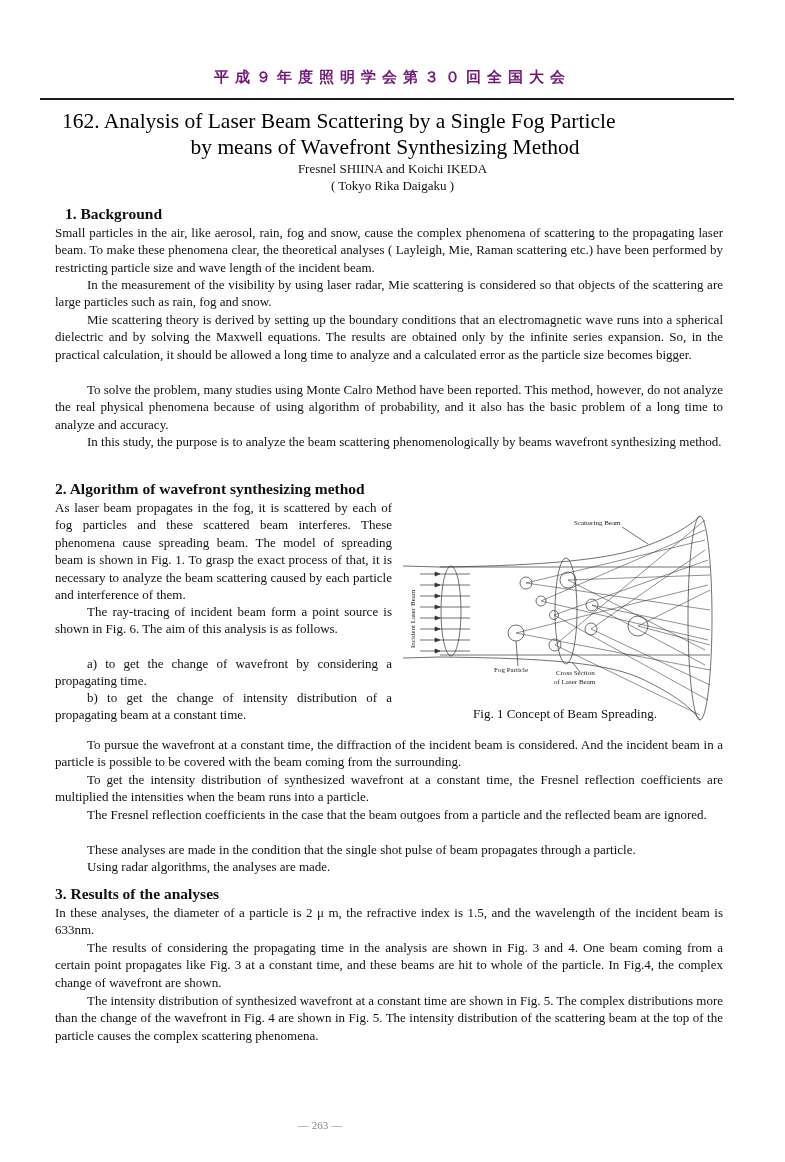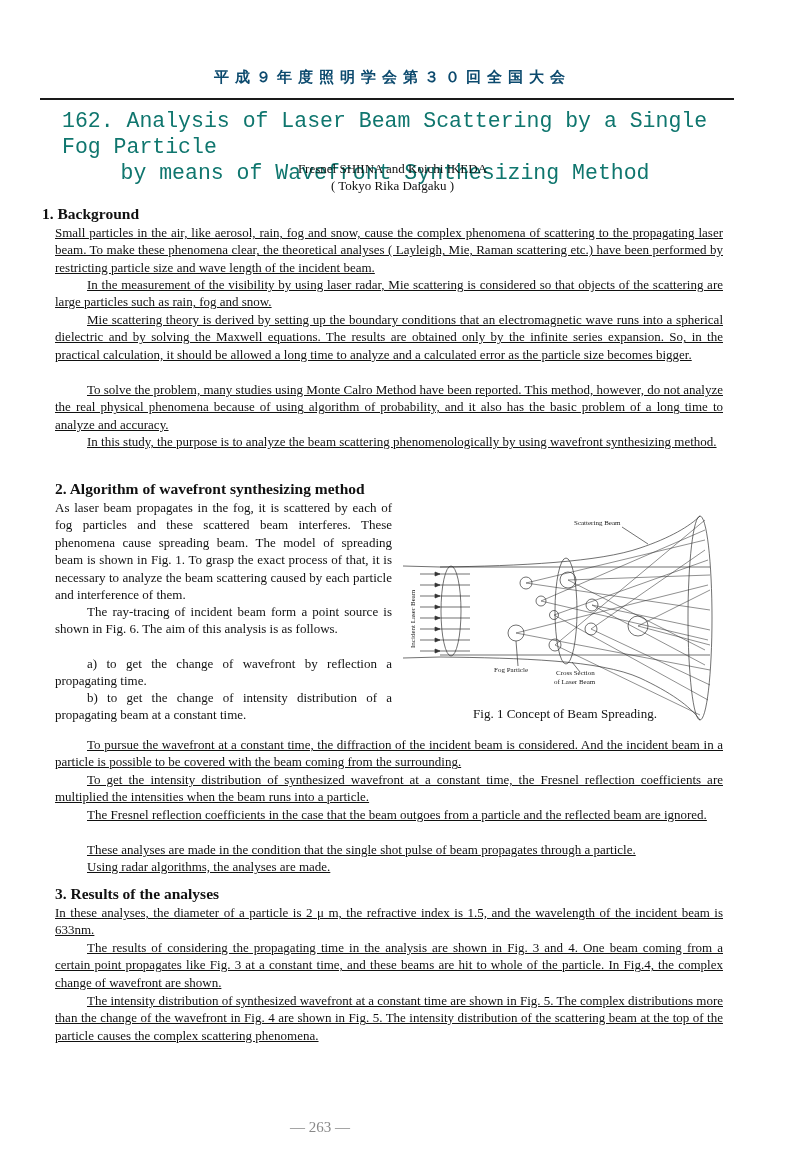--- a/index.html
+++ b/index.html
@@ -1,67 +1,67 @@
 <!DOCTYPE html>
 <html><head>
 <meta charset="utf-8">
 <style>
   html, body { margin: 0; padding: 0; background: #ffffff; }
   body { width: 785px; height: 1162px; position: relative; overflow: hidden; color: #111; }
 
   #conf-header { position: absolute; left: 0; width: 785px; top: 68px; text-align: center;
-    font-family: "DejaVu Sans", sans-serif; font-weight: bold; font-size: 15px; letter-spacing: 6px; color: #0c4a6e; }
+    font-family: "DejaVu Sans", sans-serif; font-weight: bold; font-size: 15px; letter-spacing: 6px; color: #701a75; }
   #header-rule { position: absolute; left: 40px; top: 98px; width: 694px; height: 2px; background: #1a1a1a; }
 
   #paper-title { position: absolute; left: 62px; top: 108px; width: 660px;
-    font-family: Liberation Mono, monospace; font-size: 21.5px; line-height: 26px; color: #0f766e; }
+    font-family: Liberation Serif, serif; font-size: 21.5px; line-height: 26px; color: #000000; }
   #paper-title .l1 { display: block; }
   #paper-title .l2 { display: block; text-align: center; padding-right: 14px; }
   #authors { position: absolute; left: 0; width: 785px; top: 160px; text-align: center;
     font-family: "Liberation Serif", serif; font-size: 13px; line-height: 17px; }
 
   .section-heading { position: absolute; font-family: "Liberation Serif", serif; font-weight: bold; font-size: 15.5px; }
   .para { position: absolute; font-family: "Liberation Serif", serif; font-size: 13px; line-height: 17.4px;
     text-align: justify; margin: 0; }
   .indent { text-indent: 32px; }
-  .full { left: 55px; width: 668px; text-decoration: underline; }
+  .full { left: 55px; width: 668px; }
   .col { left: 55px; width: 337px; }
 
   #fig1 { position: absolute; left: 400px; top: 500px; width: 330px; height: 222px; }
   #fig1-caption { position: absolute; left: 400px; top: 706px; width: 330px; text-align: center;
     font-family: "Liberation Serif", serif; font-size: 13px; }
   #page-number { position: absolute; left: 0; width: 640px; top: 1119px; text-align: center;
-    font-family: "Liberation Serif", serif; font-size: 15px; color: #888; }
+    font-family: "Liberation Serif", serif; font-size: 11px; color: #888; }
 </style>
 </head>
 <body>
 
 <div id="conf-header">平成９年度照明学会第３０回全国大会</div>
 <div id="header-rule"></div>
 
 <div id="paper-title">
   <span class="l1"><span>162.</span> <span>Analysis of Laser Beam Scattering by a Single Fog Particle</span></span>
   <span class="l2">by means of Wavefront Synthesizing Method</span>
 </div>
 <div id="authors">
   <div>Fresnel SHIINA and Koichi IKEDA</div>
   <div>( Tokyo Rika Daigaku )</div>
 </div>
 
-<div class="section-heading" style="left:42px; top:205px;">1. Background</div>
+<div class="section-heading" style="left:65px; top:205px;">1. Background</div>
 <p class="para full" style="top:224px;">Small particles in the air, like aerosol, rain, fog and snow, cause the complex phenomena of scattering to the propagating laser beam. To make these phenomena clear, the theoretical analyses ( Layleigh, Mie, Raman scattering etc.) have been performed by restricting particle size and wave length of the incident beam.</p>
 <p class="para full indent" style="top:276px;">In the measurement of the visibility by using laser radar, Mie scattering is considered so that objects of the scattering are large particles such as rain, fog and snow.</p>
 <p class="para full indent" style="top:311px;">Mie scattering theory is derived by setting up the boundary conditions that an electromagnetic wave runs into a spherical dielectric and by solving the Maxwell equations. The results are obtained only by the infinite series expansion. So, in the practical calculation, it should be allowed a long time to analyze and a calculated error as the particle size becomes bigger.</p>
 <p class="para full indent" style="top:381px;">To solve the problem, many studies using Monte Calro Method have been reported. This method, however, do not analyze the real physical phenomena because of using algorithm of probability, and it also has the basic problem of a long time to analyze and accuracy.</p>
-<p class="para full indent" style="top:433px;">In this study, the purpose is to analyze the beam scattering phenomenologically by using wavefront synthesizing method.</p>
+<p class="para full indent" style="top:433px;">In this study, the purpose is to analyze the beam scattering phenomenologically by beams wavefront synthesizing method.</p>
 
 <div class="section-heading" style="left:55px; top:480px;">2. Algorithm of wavefront synthesizing method</div>
 <p class="para col" style="top:499px;">As laser beam propagates in the fog, it is scattered by each of fog particles and these scattered beam interferes. These phenomena cause spreading beam. The model of spreading beam is shown in Fig. 1. To grasp the exact process of that, it is necessary to analyze the beam scattering caused by each particle and interference of them.</p>
 <p class="para col indent" style="top:603px;">The ray-tracing of incident beam form a point source is shown in Fig. 6. The aim of this analysis is as follows.</p>
-<p class="para col indent" style="top:655px;">a) to get the change of wavefront by reflection a propagating time.</p>
+<p class="para col indent" style="top:655px;">a) to get the change of wavefront by considering a propagating time.</p>
 <p class="para col indent" style="top:689px;">b) to get the change of intensity distribution of a propagating beam at a constant time.</p>
 
 <svg id="fig1" viewBox="0 0 330 222" xmlns="http://www.w3.org/2000/svg">
   <g fill="none" stroke="#333" stroke-width="0.7">
 
     <path d="M3,66 L40,67 C120,66 200,62 240,48 C270,38 290,26 300,16"></path>
     <path d="M3,158 L40,157 C120,158 200,160 240,178 C270,192 290,206 300,220"></path>
     <line x1="40" y1="67" x2="310" y2="67"></line>
     <line x1="40" y1="155" x2="310" y2="155"></line>
 

